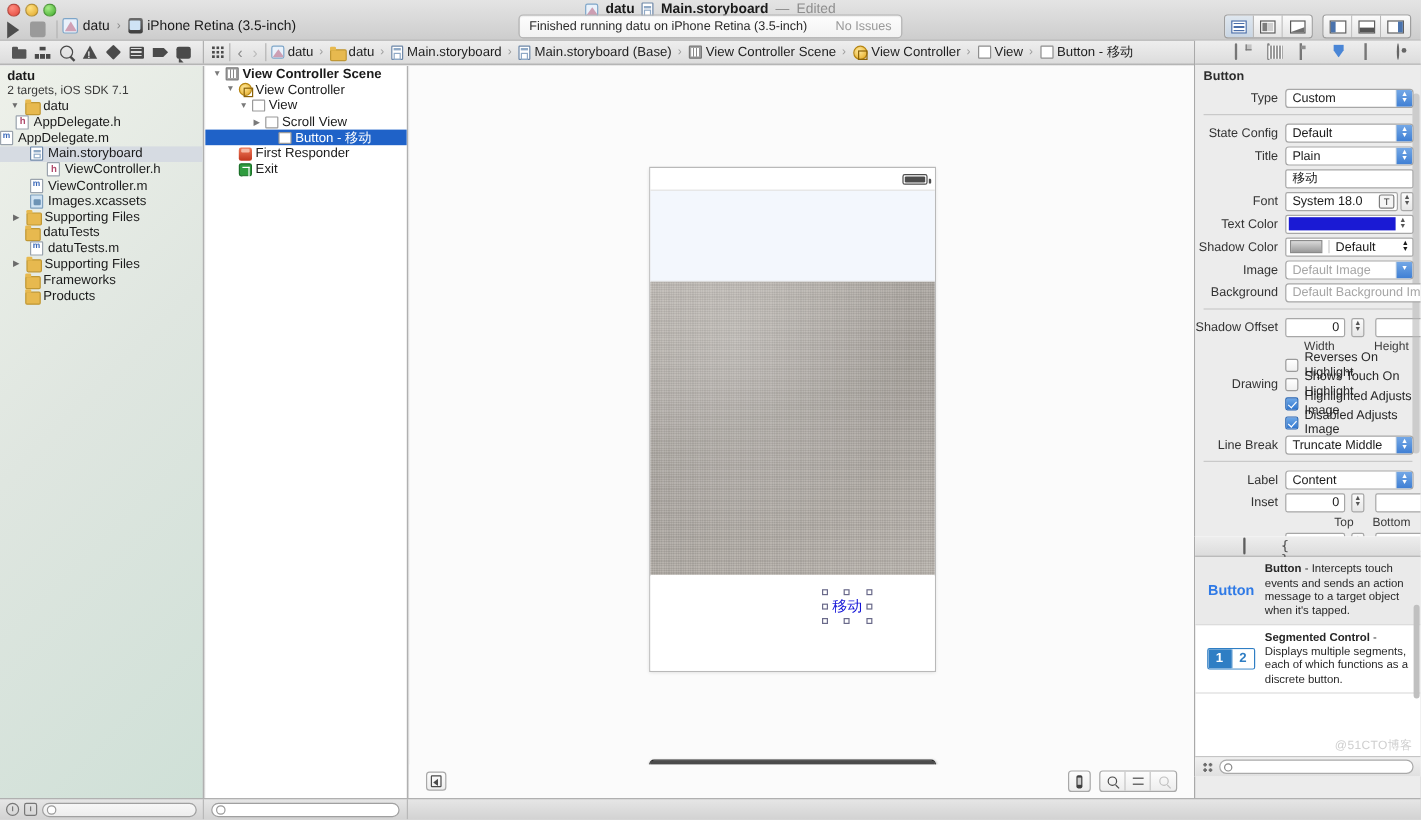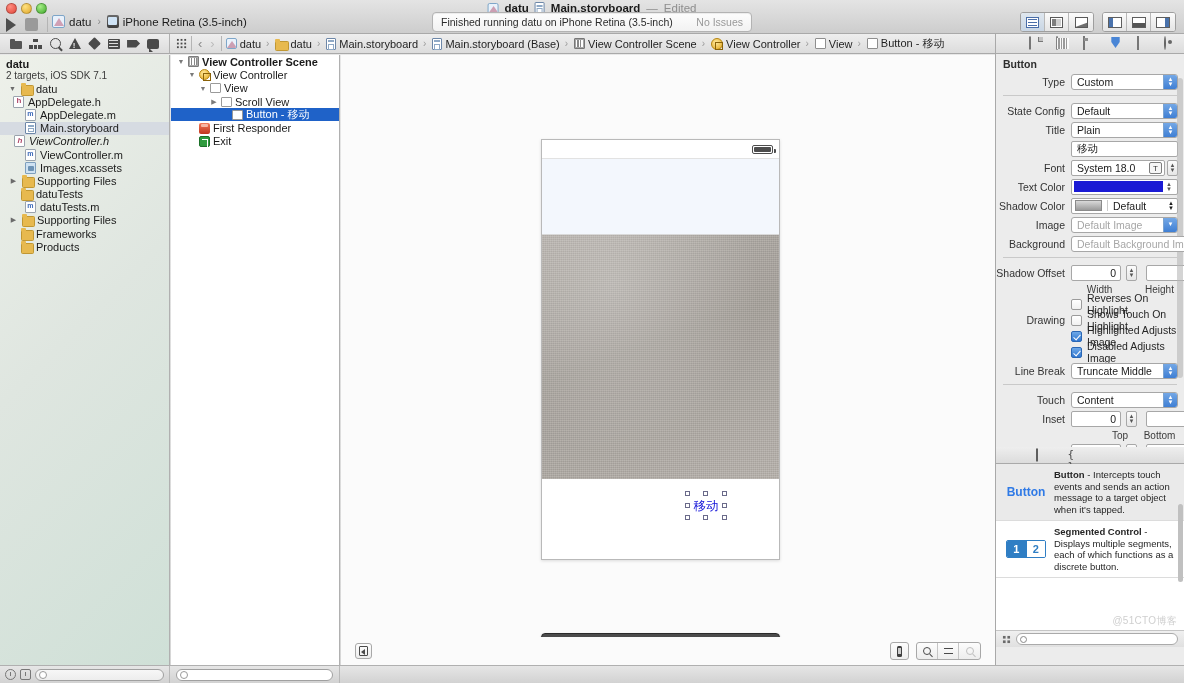--- a/index.html
+++ b/index.html
@@ -504,29 +504,29 @@
 
     <div class="nvrow" style="padding-left:8px;">
       <span class="tw">▼</span>
       <span class="fi fi-fld"></span>
       <span class="nvlabel">datu</span>
     </div>
     <div class="nvrow" style="padding-left:13px;">
       <span class="fi fi-h"></span>
       <span class="nvlabel">AppDelegate.h</span>
     </div>
-    <div class="nvrow" style="padding-left:25px;">
+    <div class="nvrow" style="">
       <span class="fi fi-m"></span>
       <span class="nvlabel">AppDelegate.m</span>
     </div>
     <div class="nvrow sel" style="padding-left:25px;">
       <span class="fi fi-sb"></span>
       <span class="nvlabel">Main.storyboard</span>
     </div>
-    <div class="nvrow" style="padding-left:14px;font-style:italic;">
+    <div class="nvrow" style="padding-left:39px;">
       <span class="fi fi-h"></span>
       <span class="nvlabel">ViewController.h</span>
     </div>
     <div class="nvrow" style="padding-left:25px;">
       <span class="fi fi-m"></span>
       <span class="nvlabel">ViewController.m</span>
     </div>
     <div class="nvrow" style="padding-left:25px;">
       <span class="fi fi-xc"></span>
       <span class="nvlabel">Images.xcassets</span>
@@ -825,21 +825,21 @@
             <span class="popup">
           <span>Truncate Middle</span>
           <span class="stepper">▲<br>▼</span>
         </span>
           </span>
       </div>
 
       <div class="divider"></div>
 
       <div class="irow">
-        <span class="ilabel">Touch</span>
+        <span class="ilabel">Label</span>
         <span class="ictl">
             <span class="popup">
           <span>Content</span>
           <span class="stepper">▲<br>▼</span>
         </span>
           </span>
       </div>
 
       <div class="irow">
         <span class="ilabel">Inset</span>

